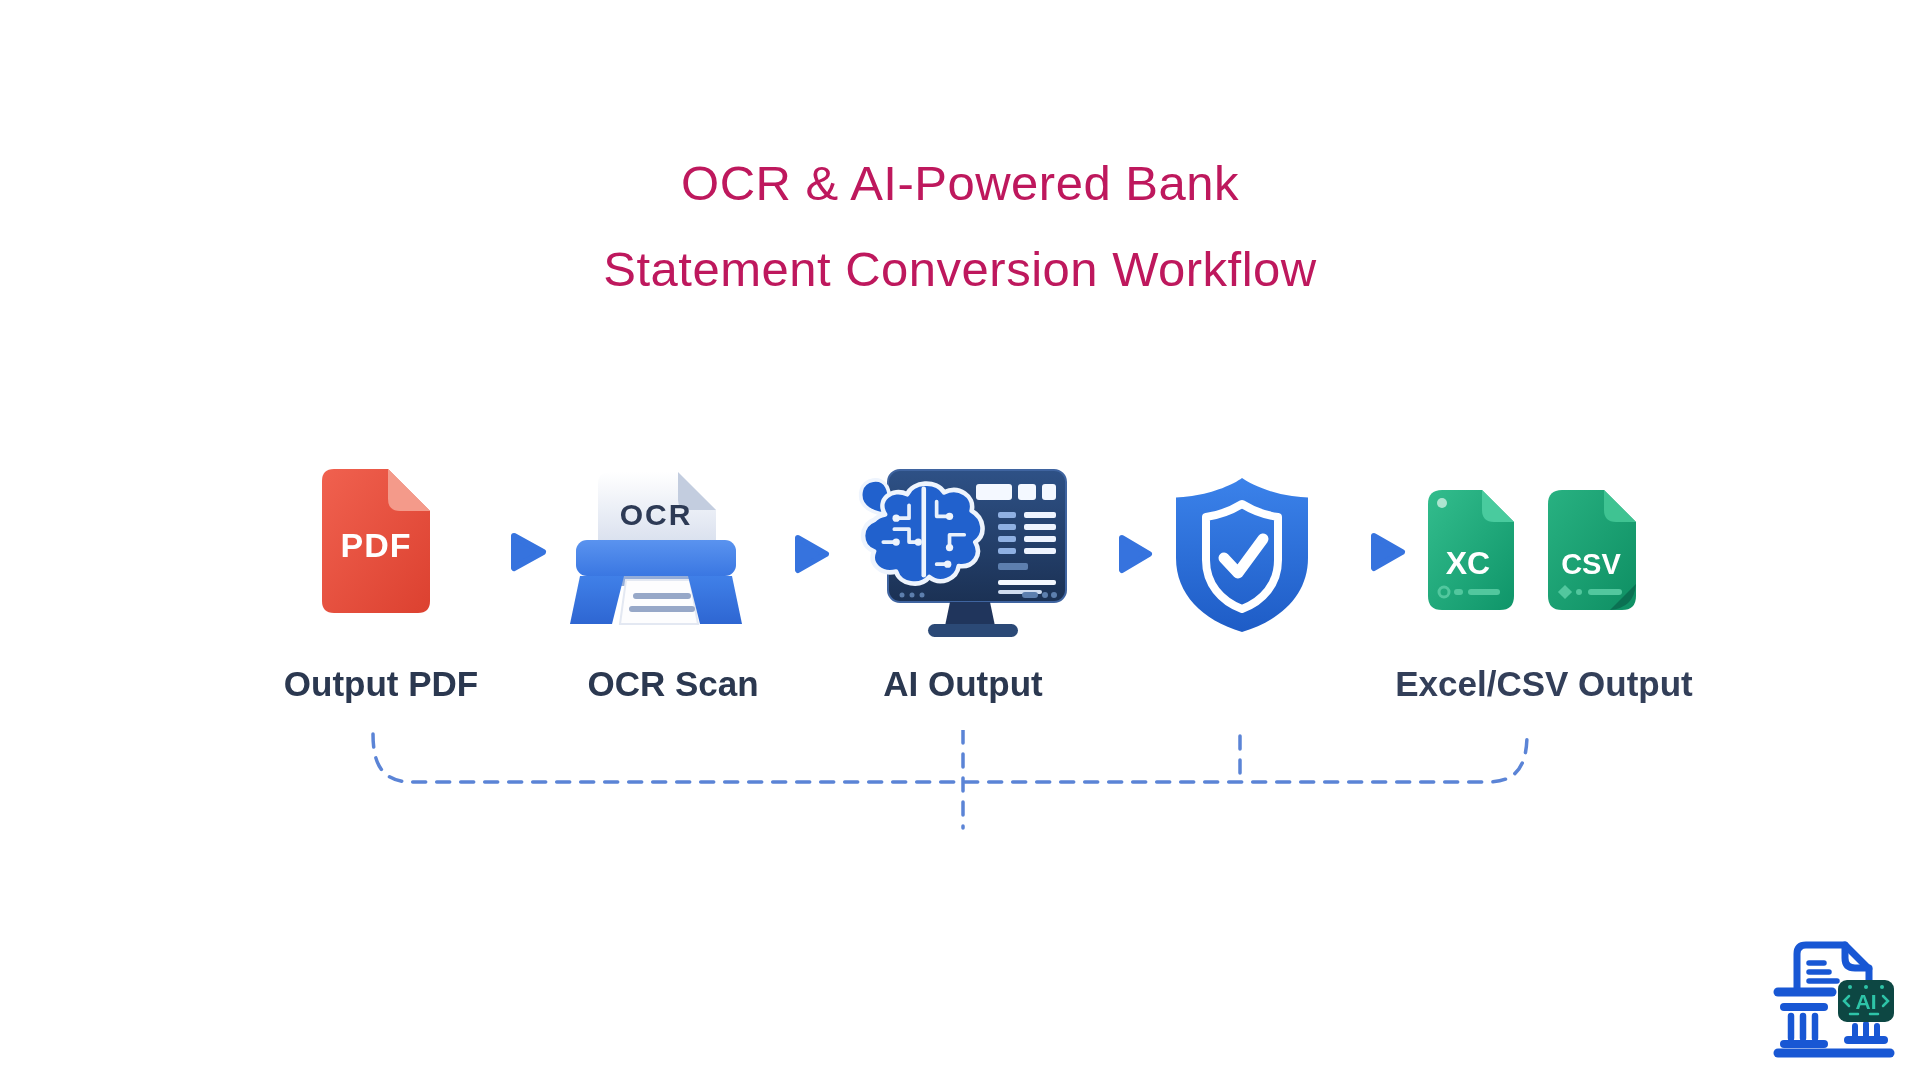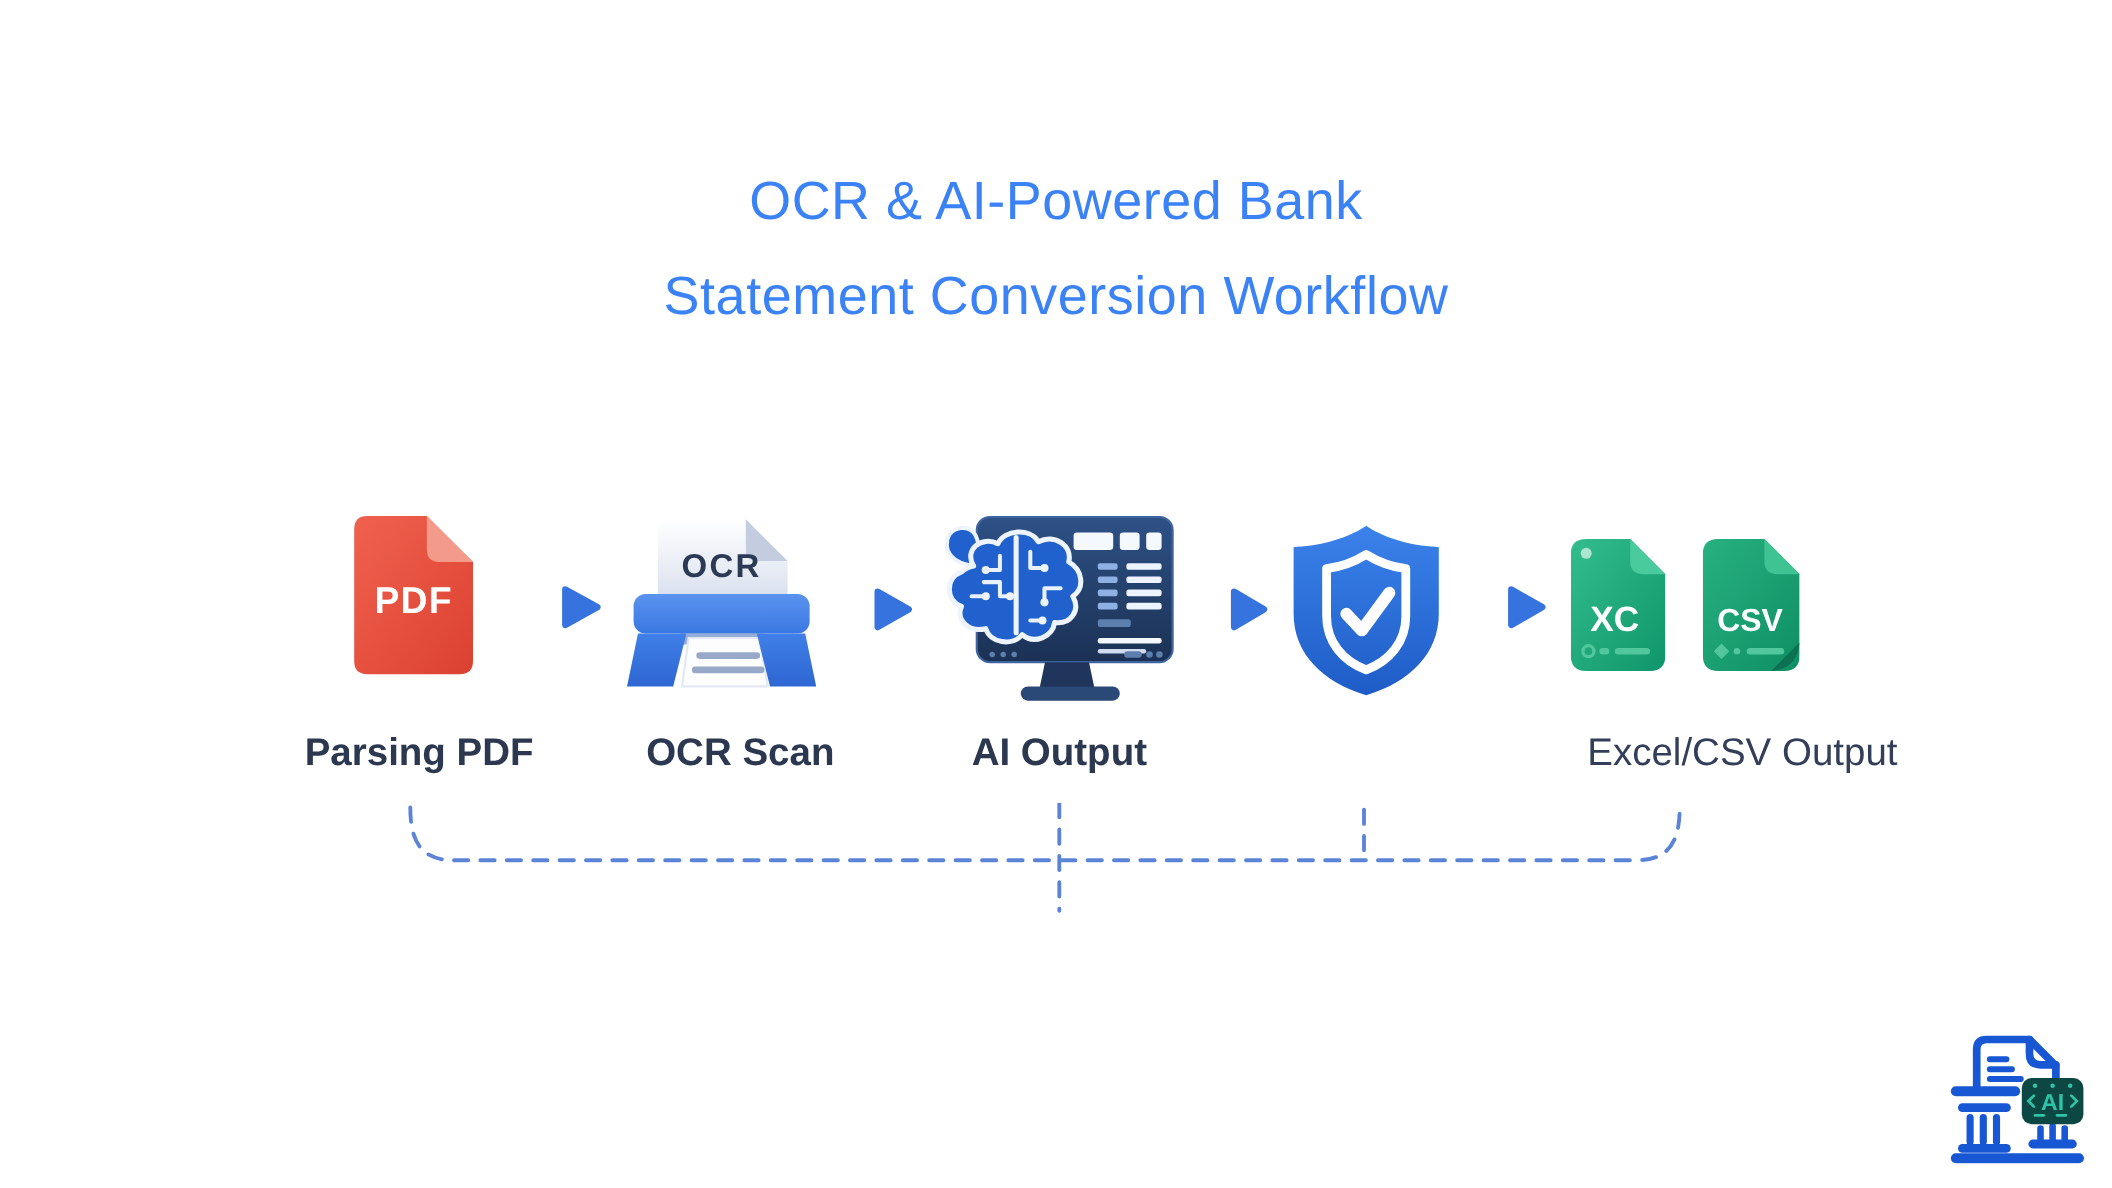--- a/index.html
+++ b/index.html
@@ -4,28 +4,28 @@
 <style>
   html, body { margin:0; padding:0; background:#ffffff; }
   .page {
     position:relative; width:1920px; height:1080px;
     background:#ffffff; overflow:hidden;
     font-family:"Liberation Sans", sans-serif;
   }
   .title {
     position:absolute; top:140px; left:0; width:100%;
     text-align:center; font-size:49px; line-height:86px;
-    font-weight:400; color:#3b82f6; letter-spacing:0.5px;
+    font-weight:400; color:#be185d; letter-spacing:0.5px;
   }
   .icon { position:absolute; }
   .step-label {
     position:absolute; top:664px; transform:translateX(-50%);
     white-space:nowrap; font-size:35px; font-weight:700; color:#2b3850;
   }
-  .step-label.regular { font-weight:400; color:#333f59;margin-left:40px; }
+  .step-label.regular { font-weight:700; color:#333f59; }
   svg text { font-family:"Liberation Sans", sans-serif; }
 </style>
 </head>
 <body>
 
 <div class="page">
 
   <div class="title">
     <div>OCR &amp; AI-Powered Bank</div>
     <div>Statement Conversion Workflow</div>
@@ -173,21 +173,21 @@
   <svg class="icon" style="left:1548px; top:490px;" width="88" height="120" viewBox="0 0 88 120">
     <path d="M14 0 h42 l32 32 v74 q0 14 -14 14 h-60 q-14 0 -14 -14 v-92 q0 -14 14 -14 z" fill="url(#csvGrad)"></path>
     <path d="M56 0 l32 32 h-20 q-12 0 -12 -12 z" fill="#3fc392"></path>
     <text x="43" y="84" text-anchor="middle" font-size="29" font-weight="bold" fill="#ffffff">CSV</text>
     <rect x="12" y="97" width="10" height="10" transform="rotate(45 17 102)" fill="#52c79e"></rect>
     <circle cx="31" cy="102" r="3" fill="#52c79e"></circle>
     <rect x="40" y="99" width="34" height="6" rx="3" fill="#52c79e"></rect>
     <path d="M62 120 q24 -2 26 -26 l-26 26 z" fill="#0b7152"></path>
   </svg>
 
-  <div class="step-label" style="left:381px">Parsing PDF</div>
+  <div class="step-label" style="left:381px">Output PDF</div>
   <div class="step-label" style="left:673px">OCR Scan</div>
   <div class="step-label" style="left:963px">AI Output</div>
   <div class="step-label regular" style="left:1544px">Excel/CSV Output</div>
 
   <svg class="icon" style="left:366px; top:730px;" width="1180" height="104" viewBox="0 0 1180 104">
     <g stroke="#5b84d6" stroke-width="3.5" fill="none" stroke-dasharray="13 11" stroke-linecap="round">
       <path d="M7 4 C7 34 16 52 46 52 L1122 52 C1152 52 1161 34 1161 4"></path>
       <path d="M597 0 V98"></path>
       <path d="M874 6 V52"></path>
     </g>

